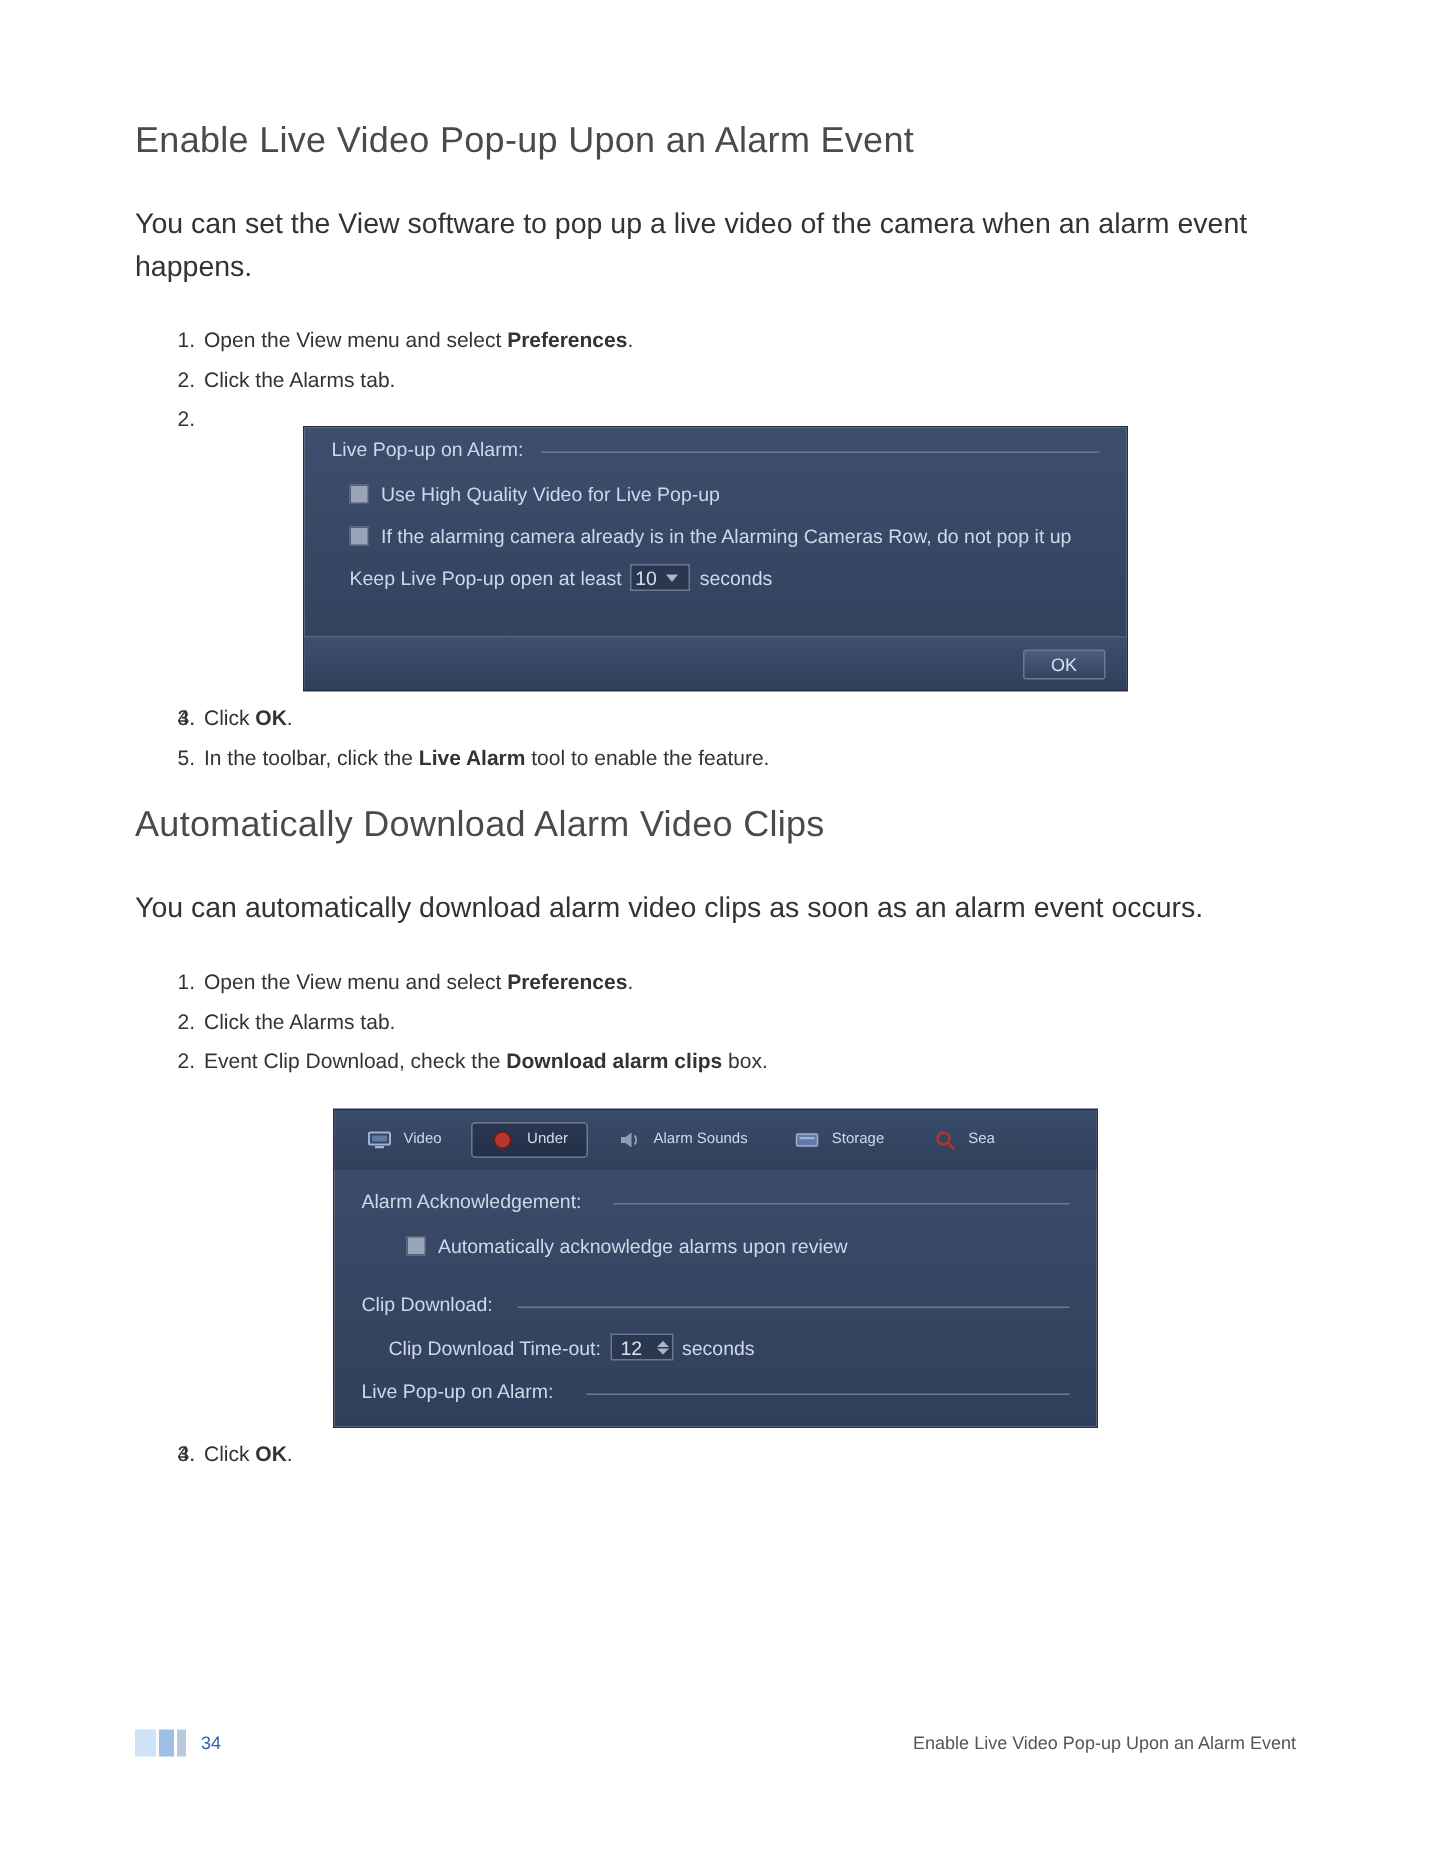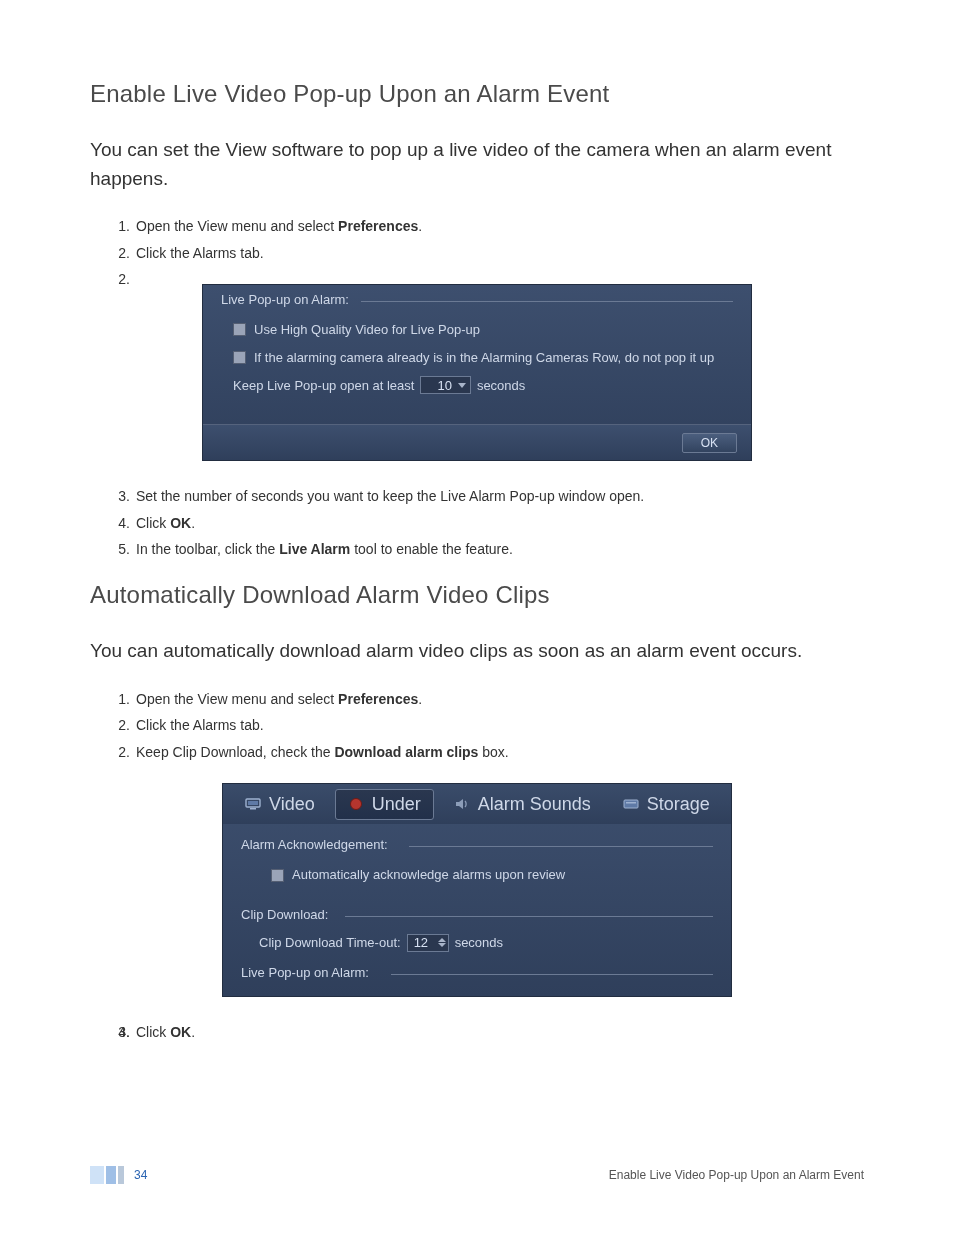--- a/index.html
+++ b/index.html
@@ -40,21 +40,21 @@
   ol.steps li .num {
     position: absolute;
     left: -30px;
     width: 24px;
     text-align: right;
   }
   ol.steps li b { font-weight: 700; }
 
   
   .panel {
-    margin: 14px auto 22px auto;
+    margin: 14px auto 4px auto;
     background: linear-gradient(#3d4f6e 0%, #2f3f5b 100%);
     color: #cfd8e8;
     font-family: "Segoe UI", Arial, sans-serif;
     font-size: 13px;
     border: 1px solid #222d40;
   }
   .panel.popup   { width: 550px; }
   .panel.download{ width: 510px; }
 
   
@@ -110,21 +110,21 @@
     gap: 6px;
     margin-top: 4px;
     color: #cfd8e8;
   }
   .numbox {
     display: inline-flex;
     align-items: center;
     background: #2a374f;
     border: 1px solid #6b7a94;
     height: 18px;
-    padding: 0 4px 0 16px;
+    padding: 0 4px 0 2px;
     color: #d7e1f2;
     min-width: 40px;
   }
   .numbox .caret {
     margin-left: 6px;
     width: 0; height: 0;
     border-left: 4px solid transparent;
     border-right: 4px solid transparent;
     border-top: 5px solid #a8b4c9;
   }
@@ -180,37 +180,37 @@
     gap: 8px;
     background: linear-gradient(#3a4c6a, #2f3f5b);
     overflow: hidden;
   }
   .tab {
     display: flex;
     align-items: center;
     gap: 8px;
     padding: 4px 12px;
     color: #cfd8e8;
-    font-size: 18px;
+    font-size: 10px;
     border-radius: 3px;
     white-space: nowrap;
     justify-content: space-between;
   }
   .tab.active {
     background: linear-gradient(#2a374f, #22304a);
     border: 1px solid #6b7a94;
   }
   .icon { display: inline-flex; width: 16px; height: 14px; align-items: center; justify-content: center; }
 
   
   .footer {
     position: absolute;
     left: 90px;
     right: 90px;
-    bottom: 51px;
+    bottom: 64px;
     display: flex;
     justify-content: space-between;
     align-items: center;
     font-size: 12px;
     color: #555;
   }
   .footer .left {
     display: flex;
     align-items: center;
     gap: 10px;
@@ -273,21 +273,20 @@
   </div>
 
   <div class="bottombar">
     <button class="btn">OK</button>
   </div>
 </div>
 
 <ol class="steps">
   <li>
     <span class="num">3.</span>
-    <span>Set the number of seconds you want to keep the Live Alarm Pop-up window open.</span>
   </li>
   <li>
     <span class="num">4.</span>
     <span>Click </span><b>OK</b><span>.</span>
   </li>
   <li>
     <span class="num">5.</span>
     <span>In the toolbar, click the </span><b>Live Alarm</b><span> tool to enable the feature.</span>
   </li>
 </ol>
@@ -299,21 +298,21 @@
   <li>
     <span class="num">1.</span>
     <span>Open the View menu and select </span><b>Preferences</b><span>.</span>
   </li>
   <li>
     <span class="num">2.</span>
     <span>Click the Alarms tab.</span>
   </li>
   <li>
     <span class="num">2.</span>
-    <span>Keep Clip Download, check the </span><b>Download alarm clips</b><span> box.</span>
+    <span>Event Clip Download, check the </span><b>Download alarm clips</b><span> box.</span>
   </li>
 </ol>
 
 <div class="panel download">
   <div class="tabs">
     <div class="tab">
       <span class="icon">
         <svg viewBox="0 0 16 12" width="16" height="12">
             <rect x="1" y="1" width="14" height="8" rx="1" fill="none" stroke="#9fb2d1" stroke-width="1.4"></rect>
             <rect x="3" y="3" width="10" height="4" fill="#5f7aa6"></rect>

